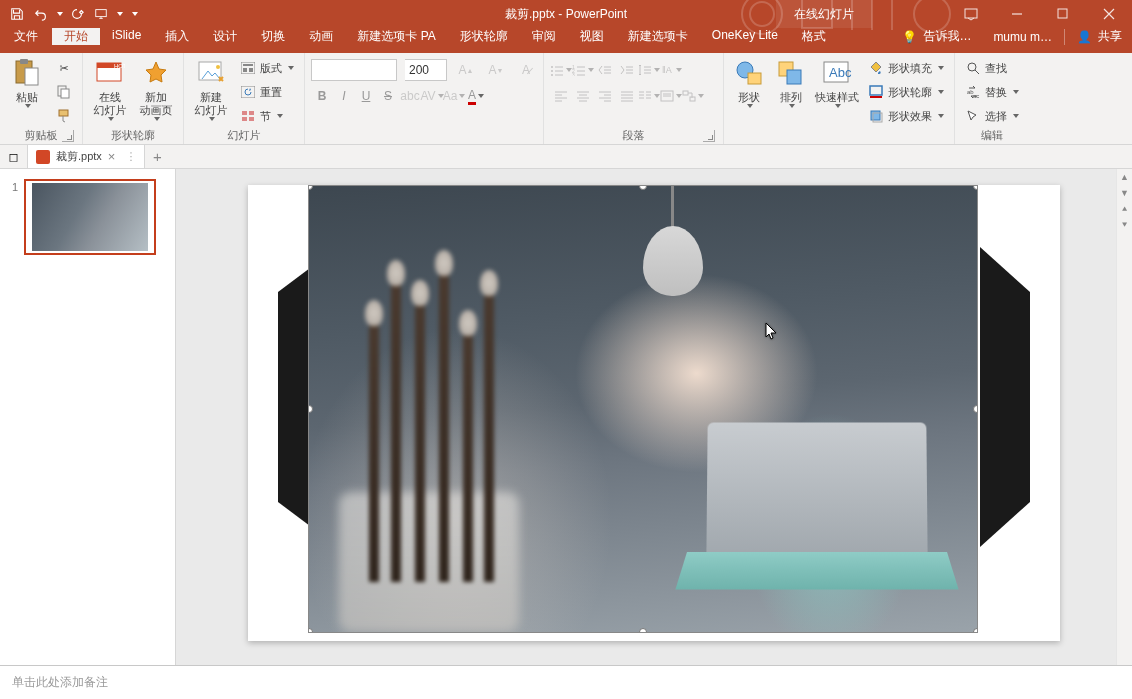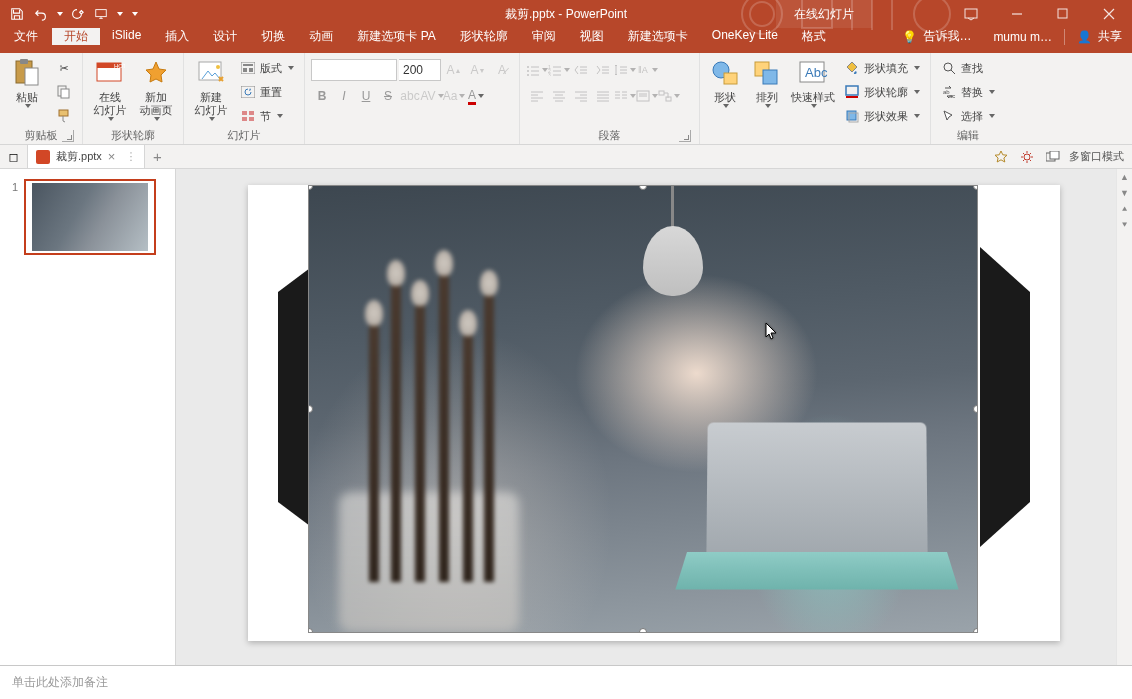--- a/index.html
+++ b/index.html
@@ -27,21 +27,21 @@
 .dlaunch::after{content:"";position:absolute;right:1px;bottom:1px;width:4px;height:4px;border-right:1px solid #888;border-bottom:1px solid #888}
 .bigbtn{width:42px;display:flex;flex-direction:column;align-items:center;justify-content:flex-start;padding-top:2px;cursor:pointer;text-align:center;font-size:11px;line-height:13px;color:#444}
 .bigbtn .ic{width:32px;height:32px;margin-bottom:2px;display:flex;align-items:center;justify-content:center}
 .smallcol{display:flex;flex-direction:column;gap:2px;padding-top:2px}
 .smallbtn{height:22px;display:flex;align-items:center;gap:4px;padding:0 4px;cursor:pointer;font-size:11px;color:#444}
 .smallbtn .ic{width:16px;height:16px;display:flex;align-items:center;justify-content:center}
 .dd{width:0;height:0;border-left:3px solid transparent;border-right:3px solid transparent;border-top:4px solid #666;margin-left:2px}
 .fontbox,.sizebox{height:22px;border:1px solid #c8c8c8;background:#fff;font-size:12px;color:#888;padding:0 4px;display:flex;align-items:center}
 .fontbox{width:86px}
 .sizebox{width:42px;border-left:none;color:#333}
-.fontrow{display:flex;align-items:center;gap:2px}
+.fontrow{display:flex;align-items:center;gap:8px}
 .parabtn{width:22px;height:22px;display:flex;align-items:center;justify-content:center;color:#999;cursor:pointer}
 .parabtn.light{opacity:.45}
 .doctabs{height:24px;background:#f3f2f1;border-bottom:1px solid #d6d6d6;display:flex;align-items:stretch}
 .doctab{display:flex;align-items:center;gap:6px;padding:0 8px;border-right:1px solid #d6d6d6;background:#fff;font-size:11px;color:#444;max-width:130px}
 .doctab .ppt-ic{width:14px;height:14px;background:#d24726;border-radius:2px}
 .doctab .close{color:#888;cursor:pointer;font-size:13px;line-height:1}
 .doctab-add{width:24px;display:flex;align-items:center;justify-content:center;color:#888;cursor:pointer;font-size:15px}
 .doctabs-right{margin-left:auto;display:flex;align-items:center;gap:6px;padding-right:8px;font-size:11px;color:#555}
 .dtricon{width:20px;height:20px;display:flex;align-items:center;justify-content:center;cursor:pointer}
 .workspace{display:flex;height:calc(699px - 28px - 25px - 92px - 24px - 34px);background:#eaeaea}
@@ -542,42 +542,20 @@
 
 <div class="doctabs">
   <div style="width:28px;display:flex;align-items:center;justify-content:center;border-right:1px solid #d6d6d6">◻</div>
   <div class="doctab">
     <div class="ppt-ic"></div>
     <span>裁剪.pptx</span>
     <span class="close">×</span>
     <span style="color:#aaa;margin-left:4px">⋮</span>
   </div>
   <div class="doctab-add">+</div>
-  <div class="doctabs-right">
-    <div class="dtricon">
-        <svg width="14" height="14">
-          <path d="M7 1l1.8 3.8 4.2.4-3.1 2.8.9 4-3.8-2.2L3.2 12l.9-4L1 5.2l4.2-.4z" fill="none" stroke="#b58a2a"></path>
-        </svg>
-      </div>
-    <div class="dtricon">
-        <svg width="14" height="14">
-          <circle cx="7" cy="7" r="3" fill="none" stroke="#c0392b"></circle>
-          <g stroke="#c0392b">
-            <path d="M7 1v2M7 11v2M1 7h2M11 7h2M3 3l1.4 1.4M9.6 9.6L11 11M11 3L9.6 4.4M4.4 9.6L3 11"></path>
-          </g>
-        </svg>
-      </div>
-    <div class="dtricon">
-        <svg width="14" height="12">
-          <rect x="0" y="2" width="9" height="8" fill="none" stroke="#666"></rect>
-          <rect x="4" y="0" width="9" height="8" fill="#fff" stroke="#666"></rect>
-        </svg>
-      </div>
-    <span>多窗口模式</span>
-  </div>
 </div>
 
 <div class="workspace">
   <div class="thumbs">
     <div class="thumb-item">
       <div class="thumb-num">1</div>
       <div class="thumb">
           <div class="thumb-img"></div>
         </div>
     </div>

